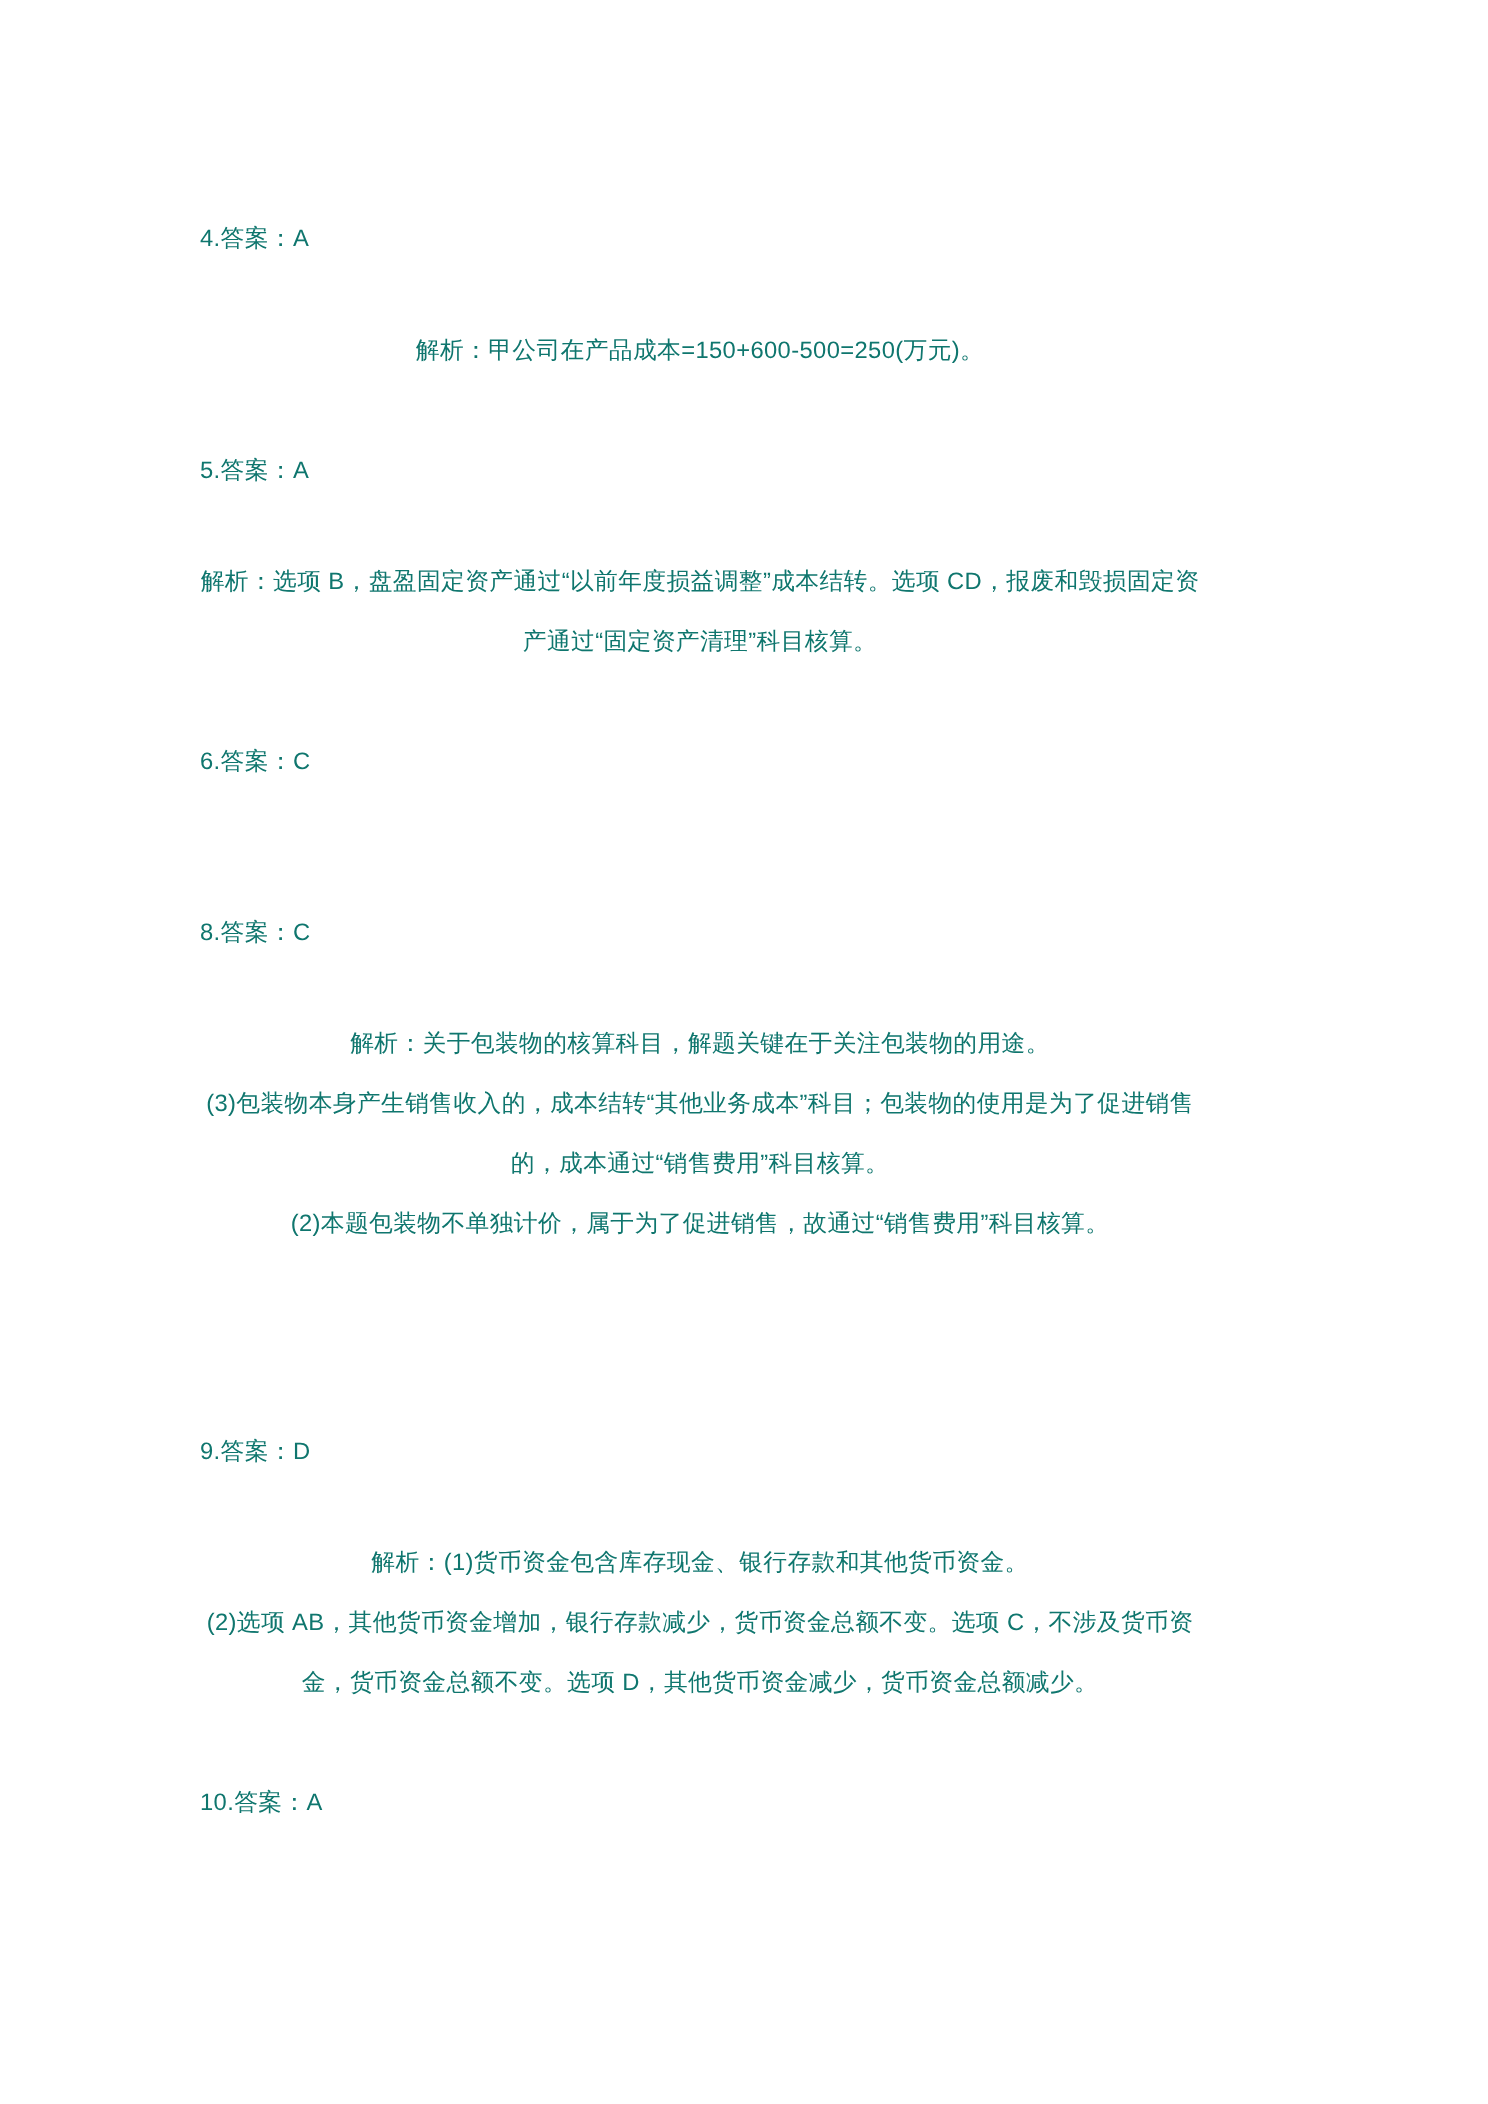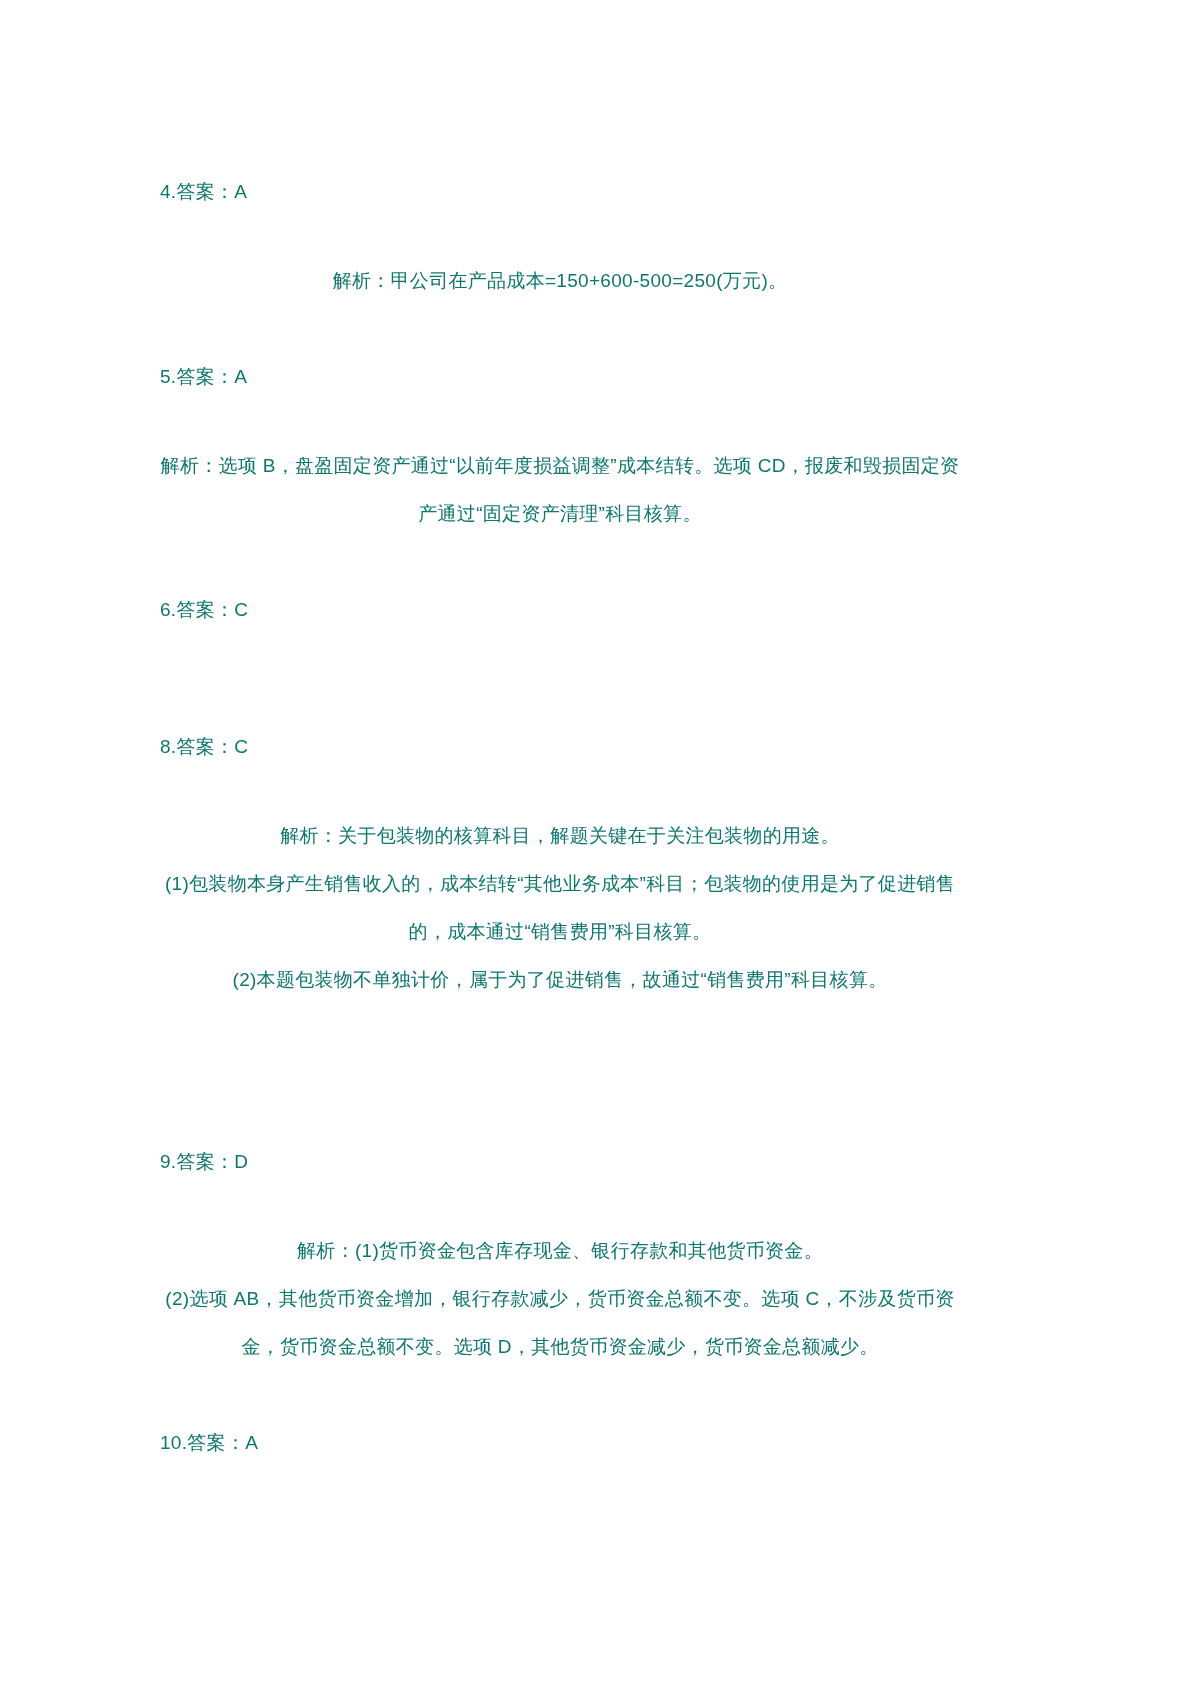--- a/index.html
+++ b/index.html
@@ -70,21 +70,21 @@
       <div class="line answer">6.答案：C</div>
     </div>
 
     <div class="gap-large"></div>
     <div class="gap-small"></div>
 
     <div class="qblock">
       <div class="line answer">8.答案：C</div>
       <div class="gap-small"></div>
       <div class="line wide">解析：关于包装物的核算科目，解题关键在于关注包装物的用途。</div>
-      <div class="line wide">(1)包装物本身产生销售收入的，成本结转“其他业务成本”科目；包装物的使用是为了促进销售的，成本通过“销售费用”科目核算。</div>
+      <div class="line wide">(3)包装物本身产生销售收入的，成本结转“其他业务成本”科目；包装物的使用是为了促进销售的，成本通过“销售费用”科目核算。</div>
       <div class="line wide">(2)本题包装物不单独计价，属于为了促进销售，故通过“销售费用”科目核算。</div>
     </div>
 
     <div class="gap-large"></div>
     <div class="gap-small"></div>
 
 
     <div class="gap-large"></div>
 
     <div class="qblock">

